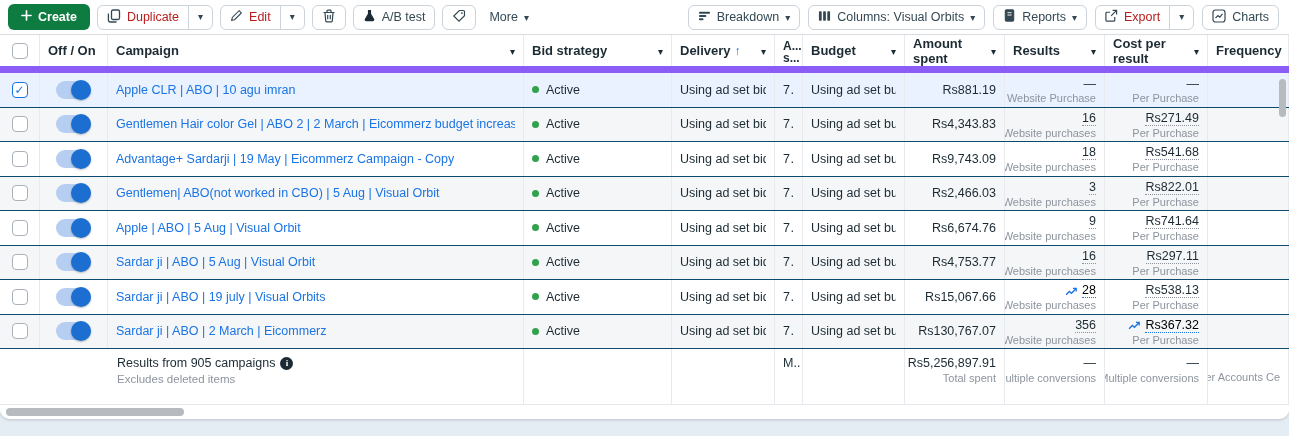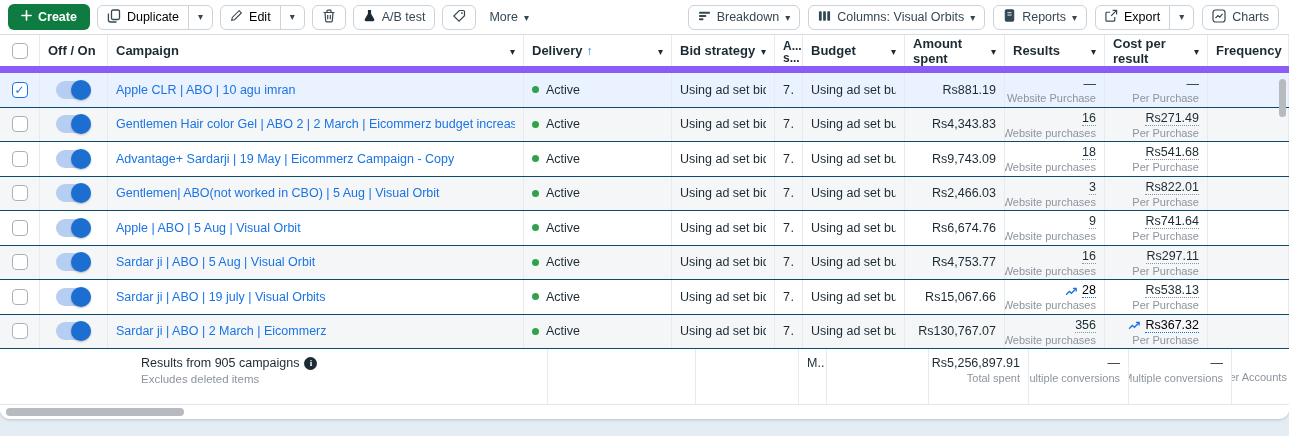--- a/index.html
+++ b/index.html
@@ -7,21 +7,21 @@
   .screen { width:1289px; height:436px; overflow:hidden; position:relative; background:#e4ecf4; }
   .card { width:1289px; background:#fff; border-radius:0 0 10px 10px; box-shadow:0 1px 3px rgba(0,0,0,.18); overflow:hidden; }
 
   
   .toolbar { height:34px; display:flex; align-items:center; padding:0 10px 0 8px; gap:7px; background:#fff; }
   .tb-btn { display:inline-flex; align-items:center; gap:6px; height:25px; padding:0 9px;
             border:1px solid #ccd3da; border-radius:6px; background:#fff; color:#344854;
             font-size:12.5px; font-weight:500; cursor:pointer; white-space:nowrap; }
   .tb-btn svg { flex:0 0 auto; }
   .tb-group { display:inline-flex; align-items:stretch; height:25px; border:1px solid #ccd3da; border-radius:6px; background:#fff; overflow:hidden; }
-  .tb-group .seg { display:inline-flex; align-items:center; gap:6px; padding:0 9px; color:#000000; font-size:12.5px; font-weight:500; cursor:pointer; }
+  .tb-group .seg { display:inline-flex; align-items:center; gap:6px; padding:0 9px; color:#b91c1c; font-size:12.5px; font-weight:500; cursor:pointer; }
   .tb-group .divider { width:1px; background:#ccd3da; }
   .caret::after { content:"▾"; font-size:10px; color:#344854; line-height:1; }
   .create-btn { display:inline-flex; align-items:center; gap:6px; height:26px; padding:0 13px;
                 background:#0e7b41; border:none; border-radius:6px; color:#fff; font-size:12.5px; font-weight:600; cursor:pointer; }
   .tb-right { margin-left:auto; display:flex; align-items:center; gap:8px; }
   .borderless { border:none; padding:0 6px; }
 
   
   .table { position:relative; border-top:1px solid #d9dde2; }
   .grid-row { display:grid; grid-template-columns:40px 68px 416px 148px 103px 28px 102px 100px 100px 103px 81px; }
@@ -197,26 +197,26 @@
           <span class="checkbox"></span>
         </div>
         <div class="th">
           <span>Off / On</span>
         </div>
         <div class="th">
           <span>Campaign</span>
           <span class="hcaret"></span>
         </div>
         <div class="th">
+          <span>Bid strategy</span>
+          <span class="hcaret"></span>
+        </div>
+        <div class="th">
           <span>Delivery</span>
           <span class="sort-up"></span>
-          <span class="hcaret"></span>
-        </div>
-        <div class="th">
-          <span>Bid strategy</span>
           <span class="hcaret"></span>
         </div>
         <div class="th th-as">
           <span class="line1">
               <span>A...</span>
             </span>
           <span>s...</span>
         </div>
         <div class="th">
           <span>Budget</span>
@@ -583,21 +583,21 @@
                   </svg>
                 </span>
                 <span class="val u">Rs367.32</span>
               </span>
             <span class="l">Per Purchase</span>
           </div>
           <div class="td"></div>
         </div>
         </div>
 
-      <div class="tfoot grid-row" style="grid-template-columns:524px 148px 103px 28px 102px 100px 100px 103px 81px;padding-left:24px;">
+      <div class="tfoot grid-row" style="grid-template-columns:524px 148px 103px 28px 102px 100px 100px 103px 81px;">
         <div class="td f-summary" style="border-right:1px solid #e8eaed;">
           <span class="f-title">
             <span>Results from 905 campaigns</span>
             <span class="info-icon"></span>
           </span>
           <span class="f-sub">Excludes deleted items</span>
         </div>
         <div class="td"></div>
         <div class="td"></div>
         <div class="td">

